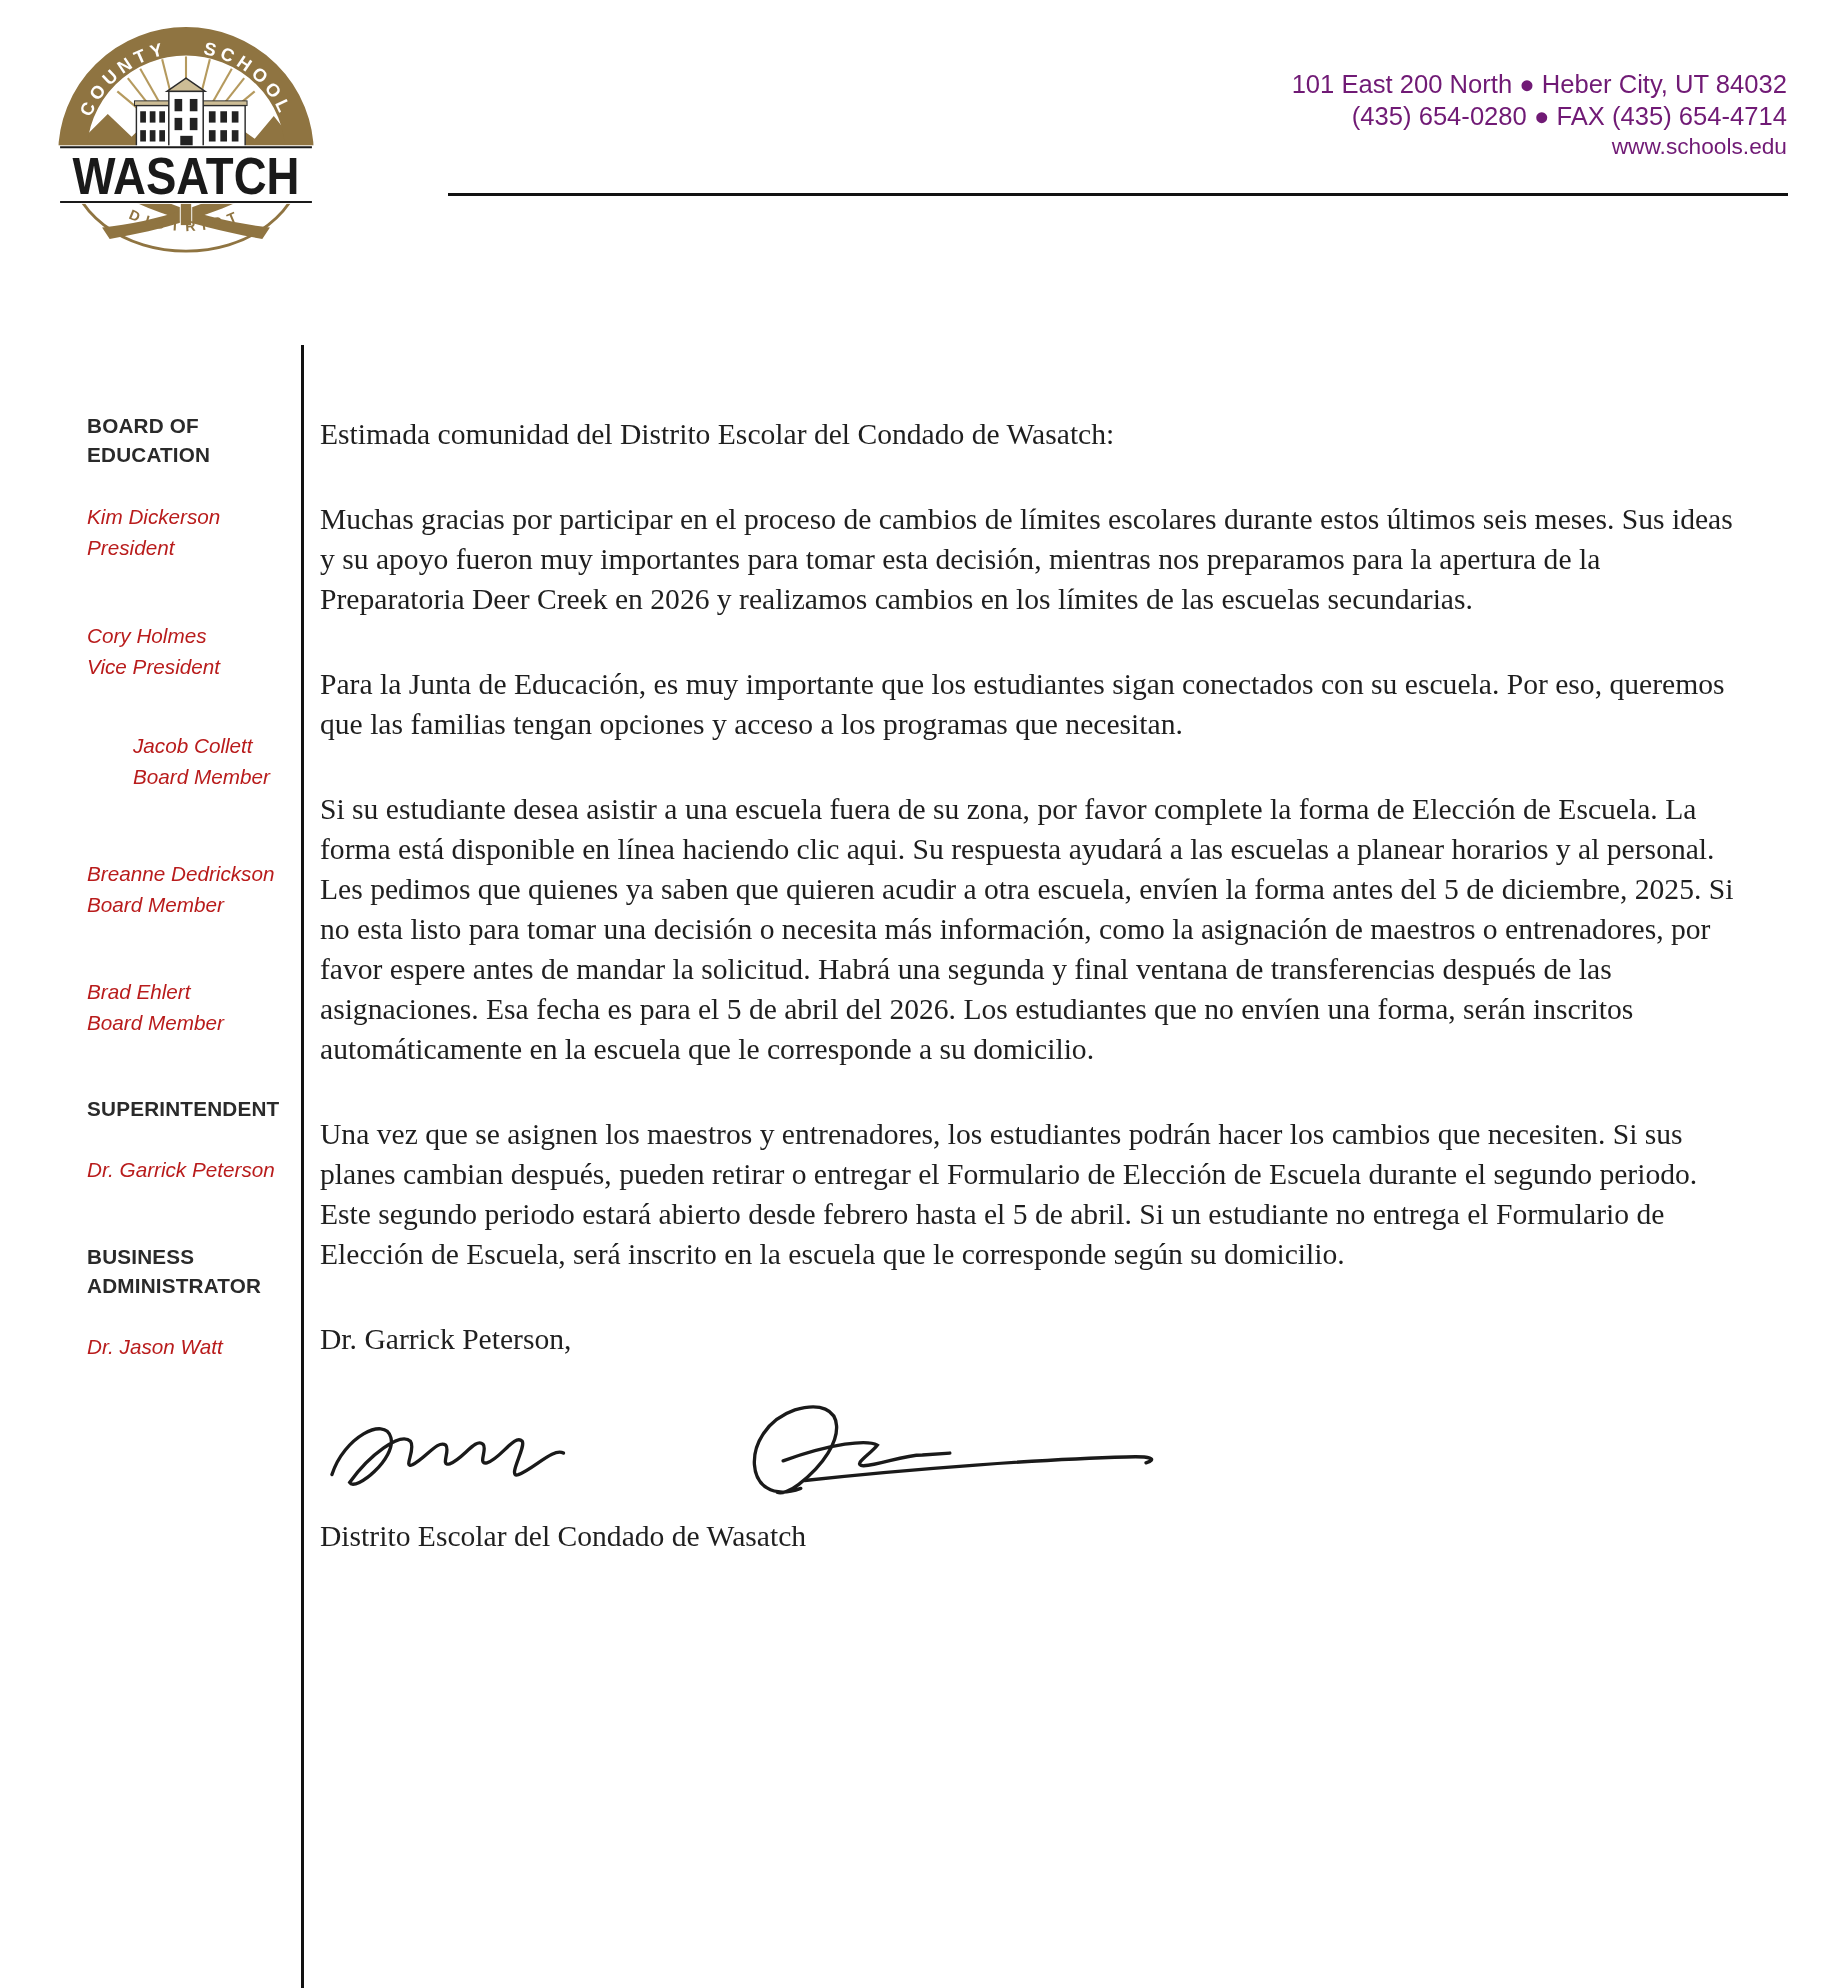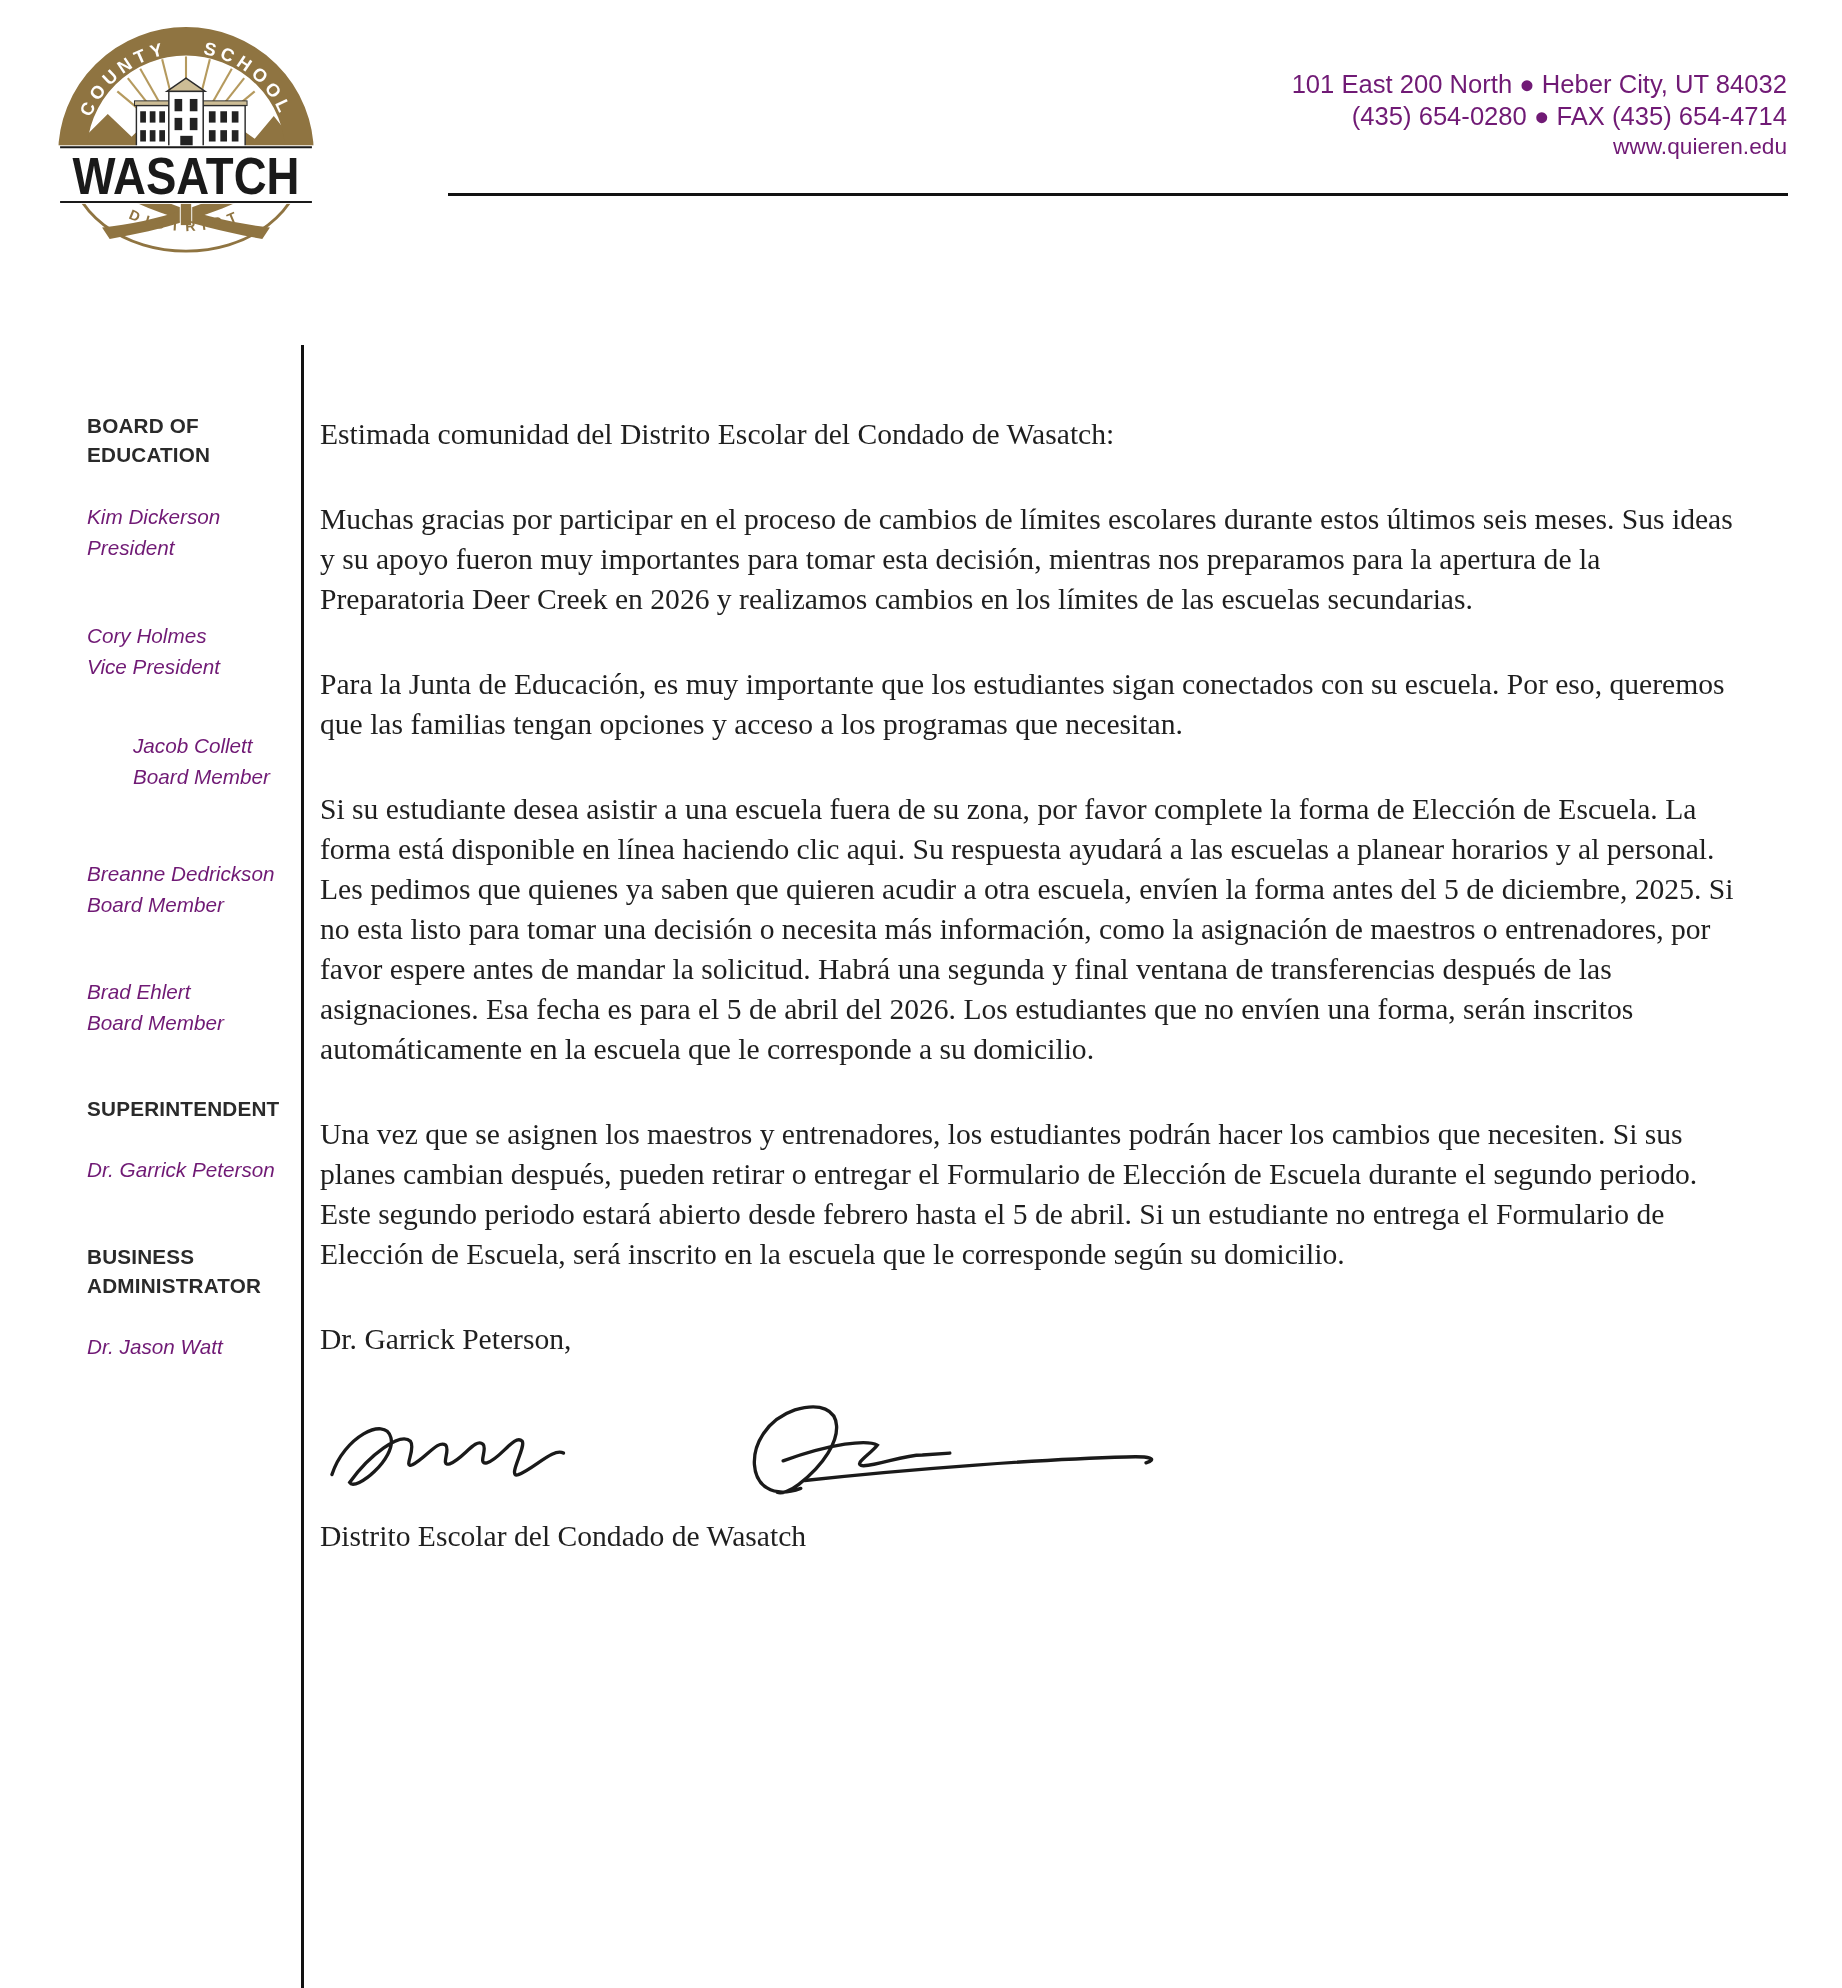--- a/index.html
+++ b/index.html
@@ -11,21 +11,21 @@
   .contact{position:absolute;right:55px;top:69px;text-align:right;
            font-family:"Liberation Sans",sans-serif;color:#701a75;}
   .contact .l1,.contact .l2{font-size:25.6px;line-height:31.5px;}
   .contact .l3{font-size:22.7px;line-height:29.6px;}
   .header-rule{position:absolute;left:448px;top:193px;width:1340px;height:3px;background:#111;}
 
   
   .v-rule{position:absolute;left:301px;top:345px;width:3px;height:1644px;background:#111;}
 
   
-  .side{position:absolute;left:87px;width:225px;font-family:"Liberation Sans",sans-serif;color:#701a75;}
+  .side{position:absolute;left:87px;width:225px;font-family:"Liberation Sans",sans-serif;color:#b91c1c;}
   .side-h{font-size:20.7px;font-weight:bold;line-height:28.6px;color:#2a2a2a;letter-spacing:0.2px;}
   .side-m{font-size:20.7px;font-style:italic;line-height:30.5px;}
 
   
   .letter{position:absolute;left:320px;top:414px;width:1417px;
           font-size:29.6px;line-height:40px;}
   .letter p{margin:0 0 45px 0;}
   .signoff{margin:0 0 5.9px 0;}
   .sig-svg{display:block;margin:5.9px 0 9.9px 0;}
   .sig-line{line-height:40px;}
@@ -112,21 +112,21 @@
       <rect x="10" y="141" width="284" height="62" fill="#ffffff"></rect>
       <line x1="20" y1="143" x2="284" y2="143" stroke="#1a1a1a" stroke-width="2"></line>
       <line x1="20" y1="201" x2="284" y2="201" stroke="#1a1a1a" stroke-width="2"></line>
       <text x="152" y="193" text-anchor="middle" font-family="Liberation Sans, sans-serif" font-size="54" font-weight="bold" fill="#1a1a1a" textLength="238" lengthAdjust="spacingAndGlyphs">WASATCH</text>
     </svg>
   </div>
 
   <div class="contact">
     <div class="l1">101 East 200 North ● Heber City, UT 84032</div>
     <div class="l2">(435) 654-0280 ● FAX (435) 654-4714</div>
-    <div class="l3">www.quieren.edu</div>
+    <div class="l3">www.schools.edu</div>
   </div>
   <div class="header-rule"></div>
 
   <div class="v-rule"></div>
 
   <div class="side side-h" style="top:412px;">BOARD OF EDUCATION</div>
 
   <div class="side side-m" style="top:502px;">
     <div>Kim Dickerson</div>
     <div>President</div>

